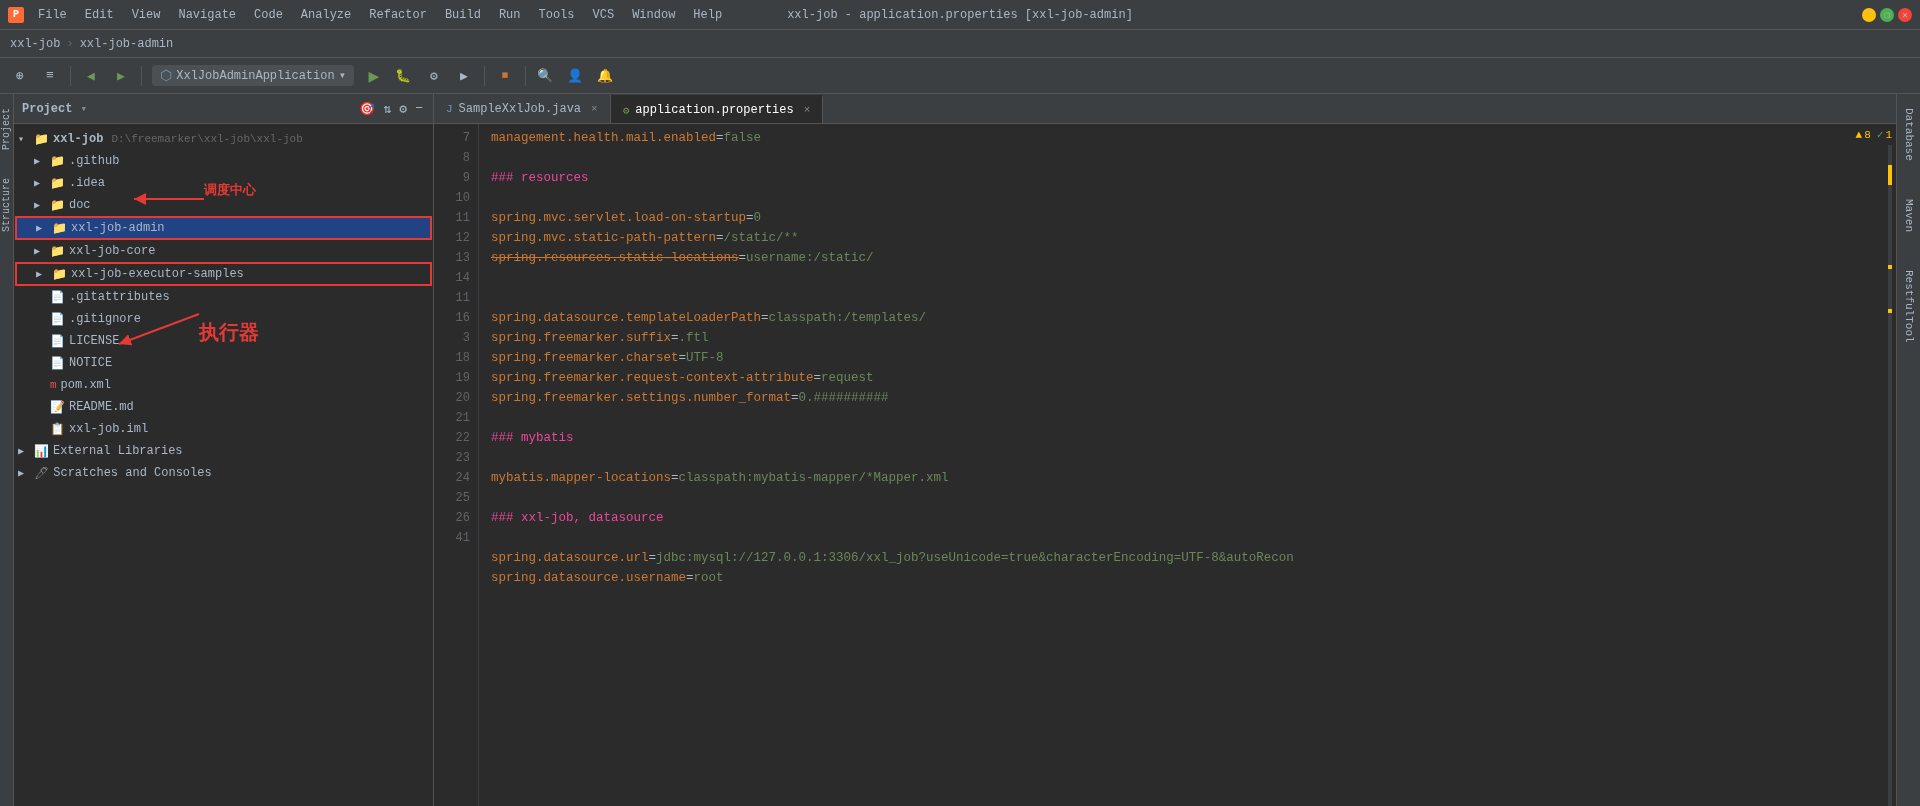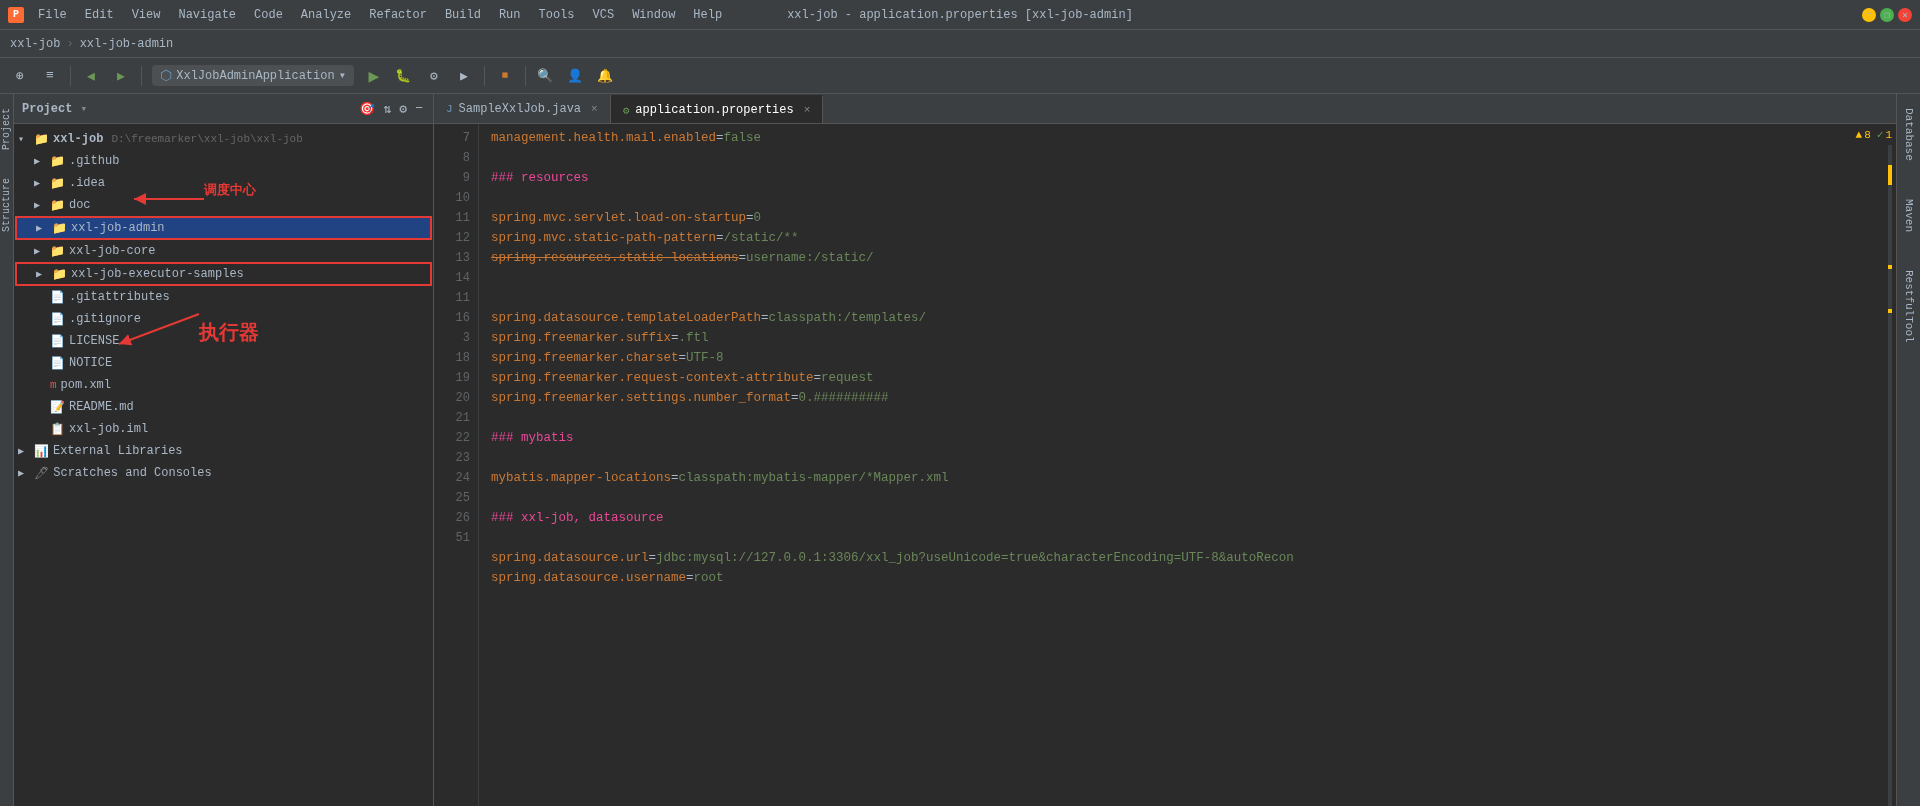--- a/index.html
+++ b/index.html
@@ -534,21 +534,21 @@
         <div>3</div>
         <div>18</div>
         <div>19</div>
         <div>20</div>
         <div>21</div>
         <div>22</div>
         <div>23</div>
         <div>24</div>
         <div>25</div>
         <div>26</div>
-        <div>51</div>
+        <div>41</div>
       </div>
 
       <div id="code-content">
 
         <div class="code-line">
           <span class="prop-key">management.health.mail.enabled</span><span class="prop-eq">=</span><span class="prop-val">false</span>
         </div>
 
         <div class="code-line">&nbsp;</div>
 

